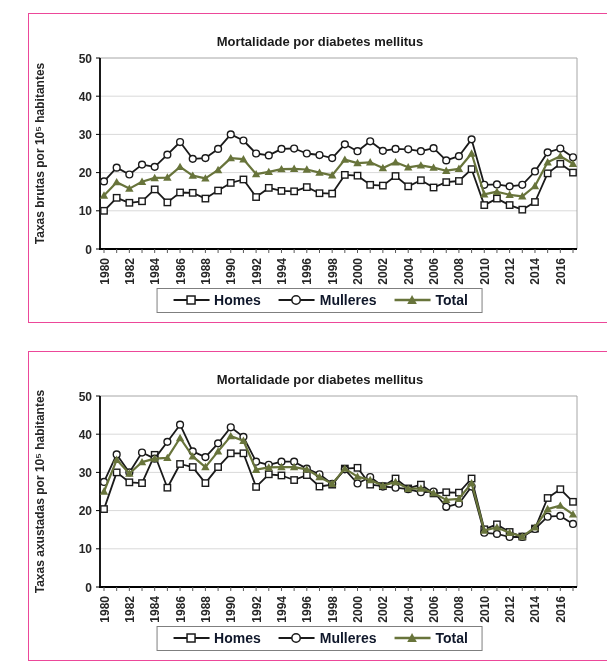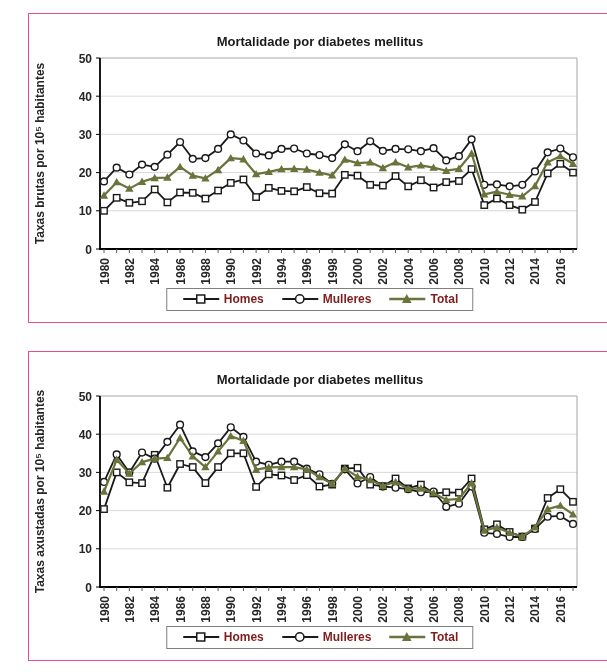--- a/index.html
+++ b/index.html
@@ -5,21 +5,21 @@
   html,body{margin:0;padding:0;background:#ffffff;}
   #page{position:relative;width:607px;height:672px;background:#ffffff;overflow:hidden;
         font-family:"Liberation Sans",sans-serif;}
   .panel{position:absolute;left:28px;width:581px;height:308px;border:1px solid #ec4899;background:#ffffff;text-decoration:underline;}
   #panel-brutas{top:13px;}
   #panel-axustadas{top:351px;}
   .chart-svg{position:absolute;top:0;left:0;}
   .legend{position:absolute;top:274px;left:50%;transform:translateX(-50%);
           display:flex;align-items:center;gap:16px;border:1px solid #7f7f7f;
           padding:3px 14px 4px 14px;background:#ffffff;white-space:nowrap;}
-  .legend-item{display:flex;align-items:center;gap:3px;font-size:12px;font-weight:600;color:#7f1d1d;}
+  .legend-item{display:flex;align-items:center;gap:3px;font-size:14px;font-weight:600;color:#0f172a;}
   .legend-item svg{display:block;}
 </style>
 </head>
 <body>
 
 <div id="page">
 
   <div class="panel" id="panel-brutas">
     <svg class="chart-svg" width="581" height="272">
       <text x="291" y="32" text-anchor="middle" font-size="13" font-weight="bold" fill="#1a1a1a">Mortalidade por diabetes mellitus</text>

